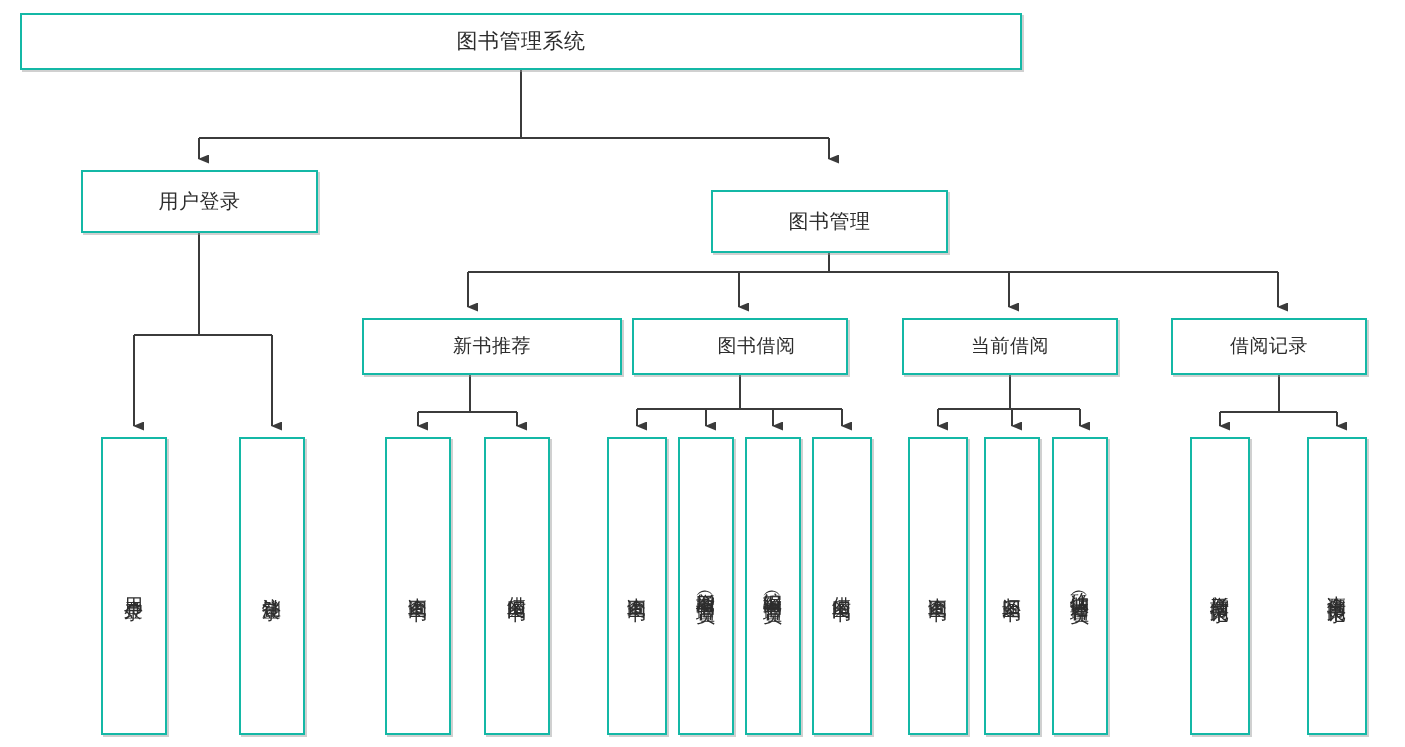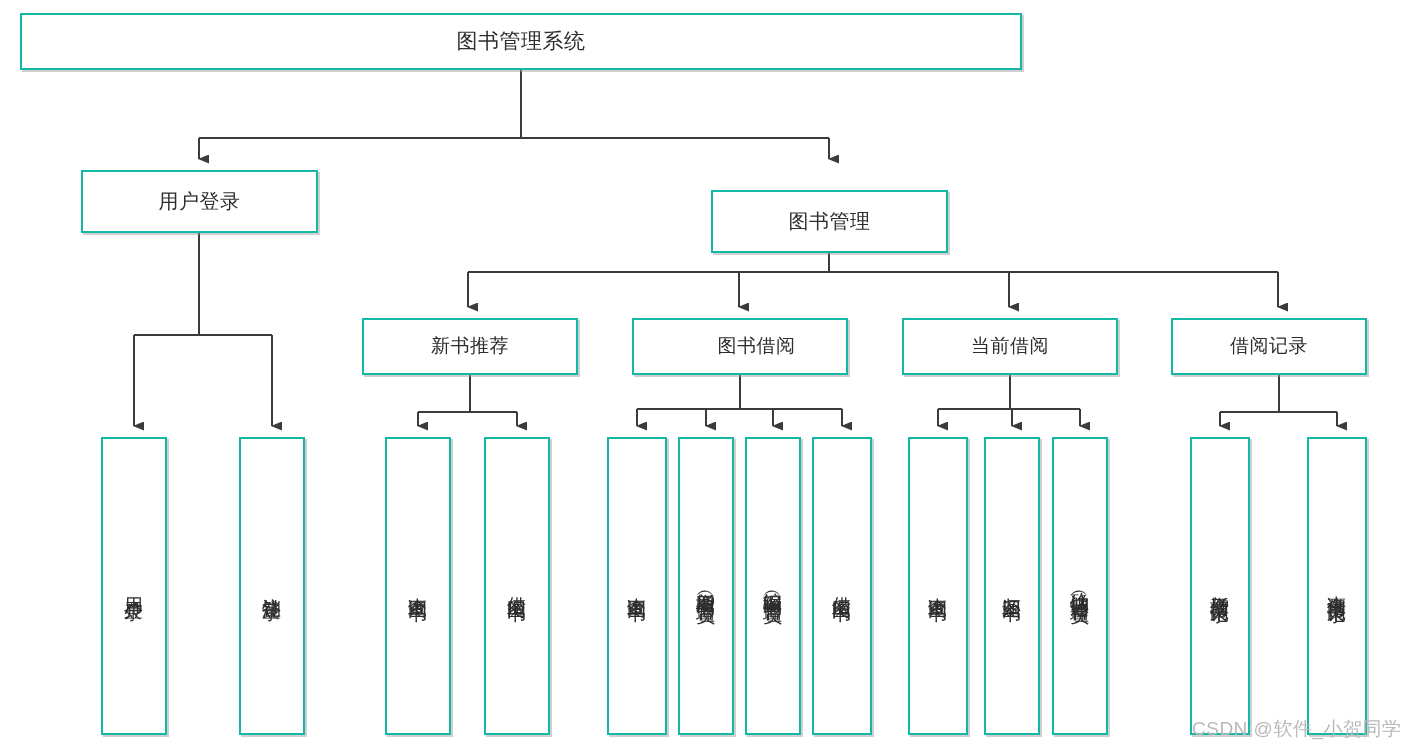--- a/index.html
+++ b/index.html
@@ -123,21 +123,21 @@
   <div id="node-layer">
       <div class="node root" style="left: 20px; top: 13px; width: 1002px; height: 57px;">
         <span class="node-label">图书管理系统</span>
       </div>
       <div class="node level1" style="left: 81px; top: 170px; width: 237px; height: 63px;">
         <span class="node-label">用户登录</span>
       </div>
       <div class="node level1" style="left: 711px; top: 166px; width: 237px; height: 63px; margin-top: 24px;">
         <span class="node-label">图书管理</span>
       </div>
-      <div class="node level2" style="left: 362px; top: 318px; width: 216px; height: 57px; align-items: center;">
+      <div class="node level2" style="left: 362px; top: 318px; width: 260px; height: 57px; align-items: center;">
         <span class="node-label">新书推荐</span>
       </div>
       <div class="node level2" style="left: 632px; top: 318px; width: 216px; height: 57px; padding-left: 33px;">
         <span class="node-label">图书借阅</span>
       </div>
       <div class="node level2" style="left: 902px; top: 318px; width: 216px; height: 57px;">
         <span class="node-label">当前借阅</span>
       </div>
       <div class="node level2" style="left: 1171px; top: 318px; width: 196px; height: 57px;">
         <span class="node-label">借阅记录</span>
@@ -176,15 +176,14 @@
         <span class="node-label">确认归还（管理员）</span>
       </div>
       <div class="node leaf" style="left: 1190px; top: 437px; width: 60px; height: 298px;">
         <span class="node-label">新增借阅记录</span>
       </div>
       <div class="node leaf" style="left: 1307px; top: 437px; width: 60px; height: 298px;">
         <span class="node-label">查询借阅记录</span>
       </div>
     </div>
 
-  <div class="watermark" style="left: 1192px; top: 716px;">CSDN @软件_小贺同学</div>
 
 </div>
 
 </body></html>

